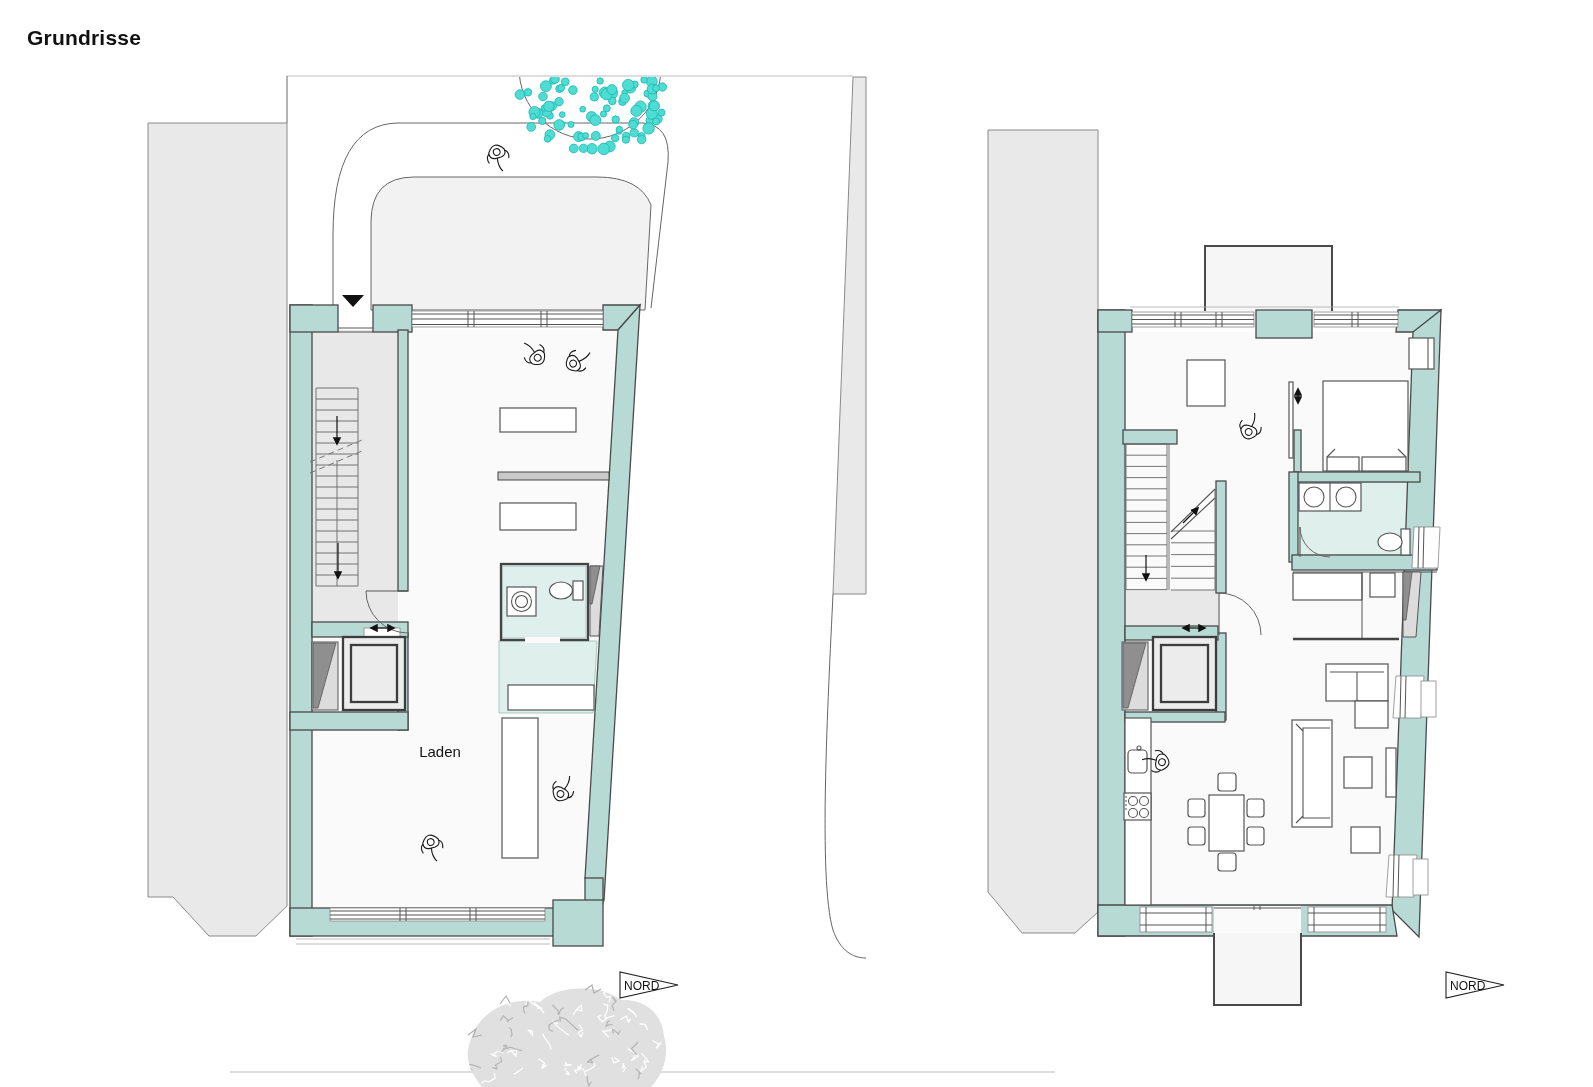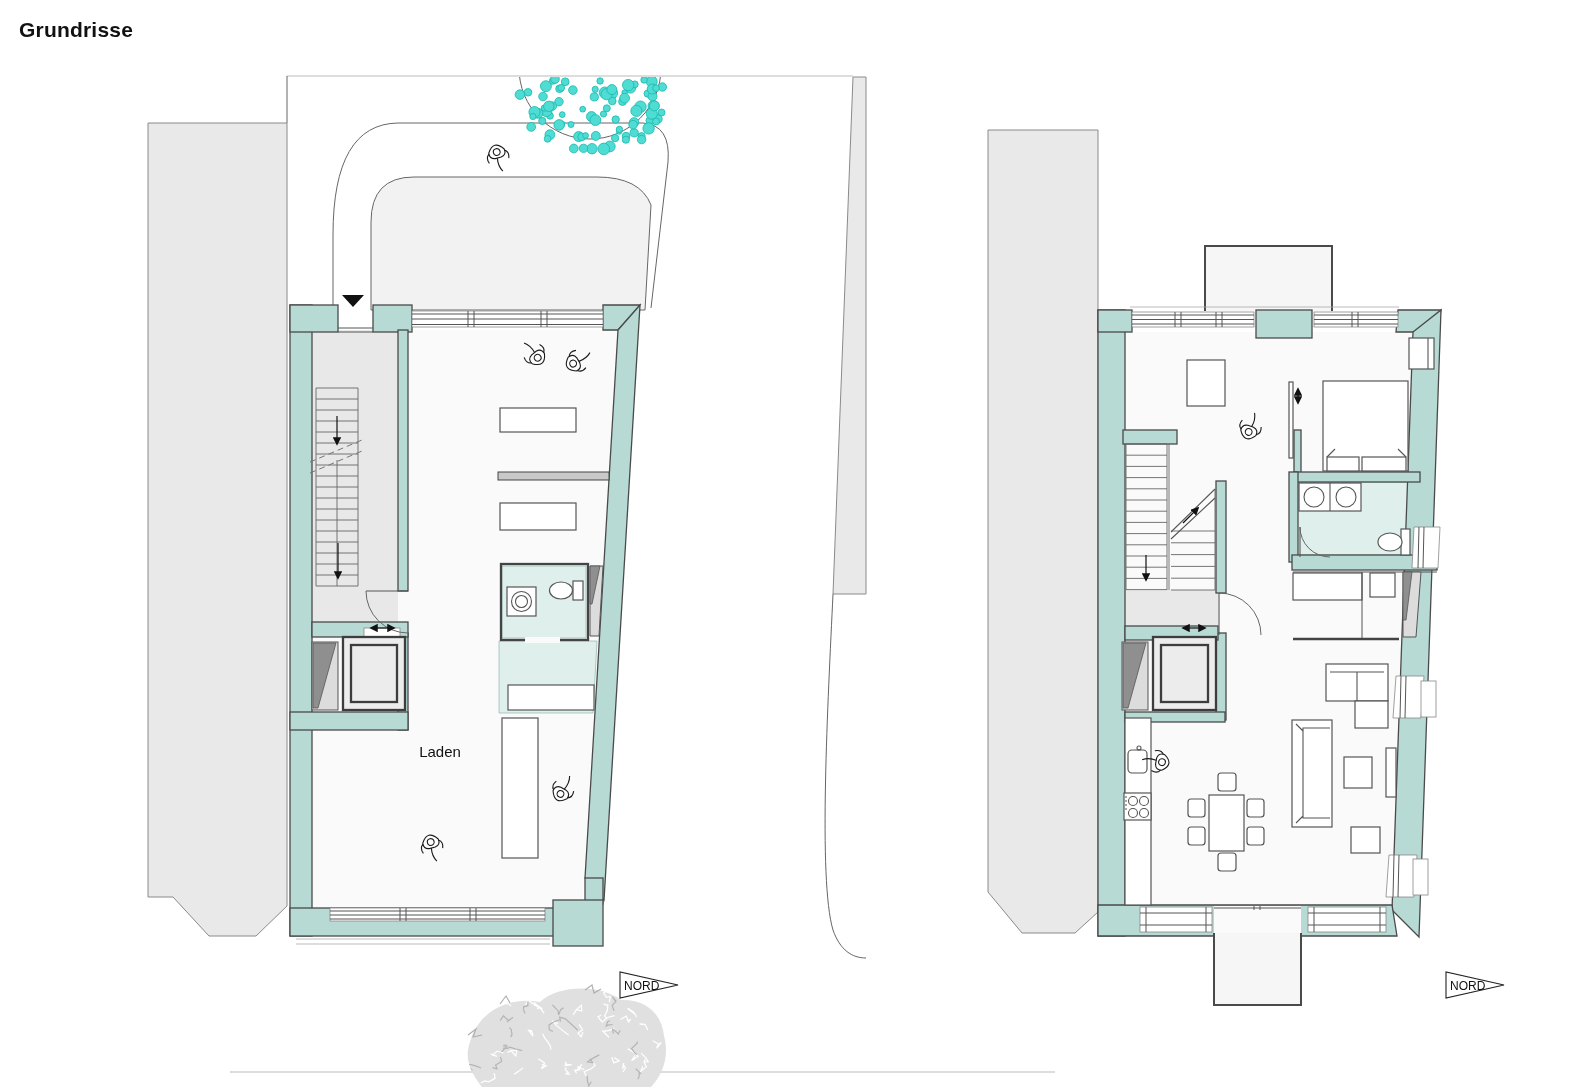--- a/index.html
+++ b/index.html
@@ -1,18 +1,18 @@
 <!DOCTYPE html>
 <html style="--wall: #b7dad5; --wall_outline: #4a4a4a; --floor: #fafafa; --floor_gray: #e8e8e8; --floor_teal: #dff0ec; --site_gray: #e9e9e9; --forecourt: #f2f2f2; --tree: #4fdcd3; --tree_outline: #18b7ae; --shrub: #e0e0e0; --dark_fill: #8f8f8f; --text: #111111;"><head>
 <meta charset="utf-8">
 <style>
   html,body{margin:0;padding:0;background:#fff;}
   .canvas{position:relative;width:1593px;height:1087px;background:#fff;overflow:hidden;
           font-family:"Liberation Sans",sans-serif;}
-  .title{position:absolute;left:15px;top:14px;margin:4px;font-size:21px;font-weight:bold;
+  .title{position:absolute;left:15px;top:14px;margin:12px;font-size:21px;font-weight:bold;
          color:#111;letter-spacing:.2px;}
   svg{position:absolute;left:0;top:0;}
   .wall{fill:var(--wall);stroke:var(--wall_outline);stroke-width:1.3;}
   .floor{fill:var(--floor);stroke:none;}
   .grayfloor{fill:var(--floor_gray);stroke:none;}
   .tealfloor{fill:var(--floor_teal);stroke:#8fb5ae;stroke-width:.7;}
   .site{fill:var(--site_gray);stroke:#8a8a8a;stroke-width:1;}
   .fore{fill:var(--forecourt);stroke:#666;stroke-width:1;}
   .thin{fill:none;stroke:#666;stroke-width:1;}
   .faint{fill:none;stroke:#aaa;stroke-width:.8;}

